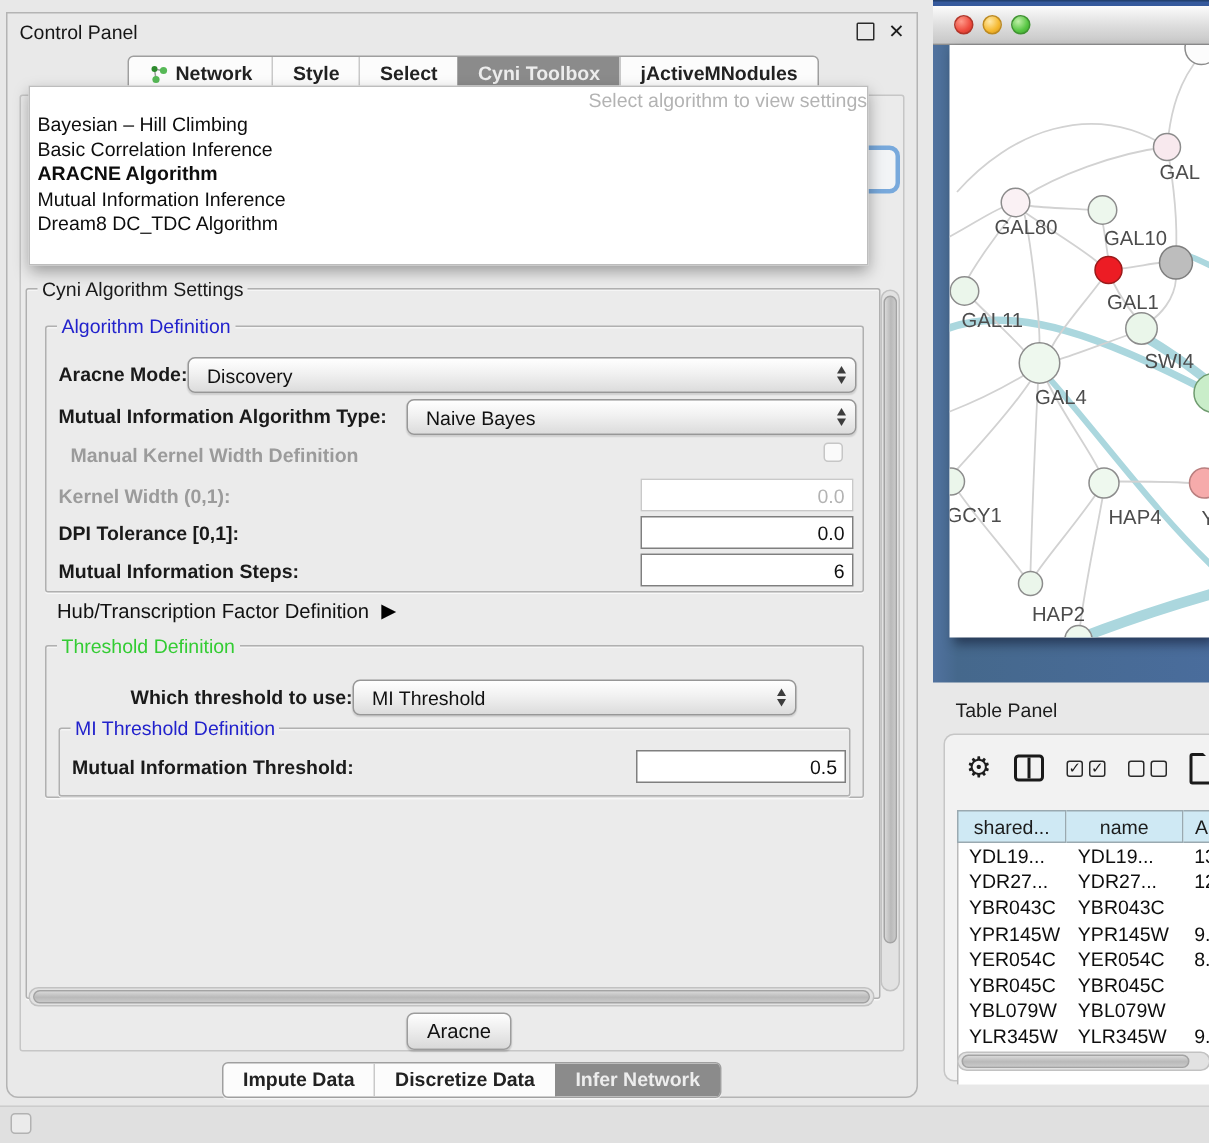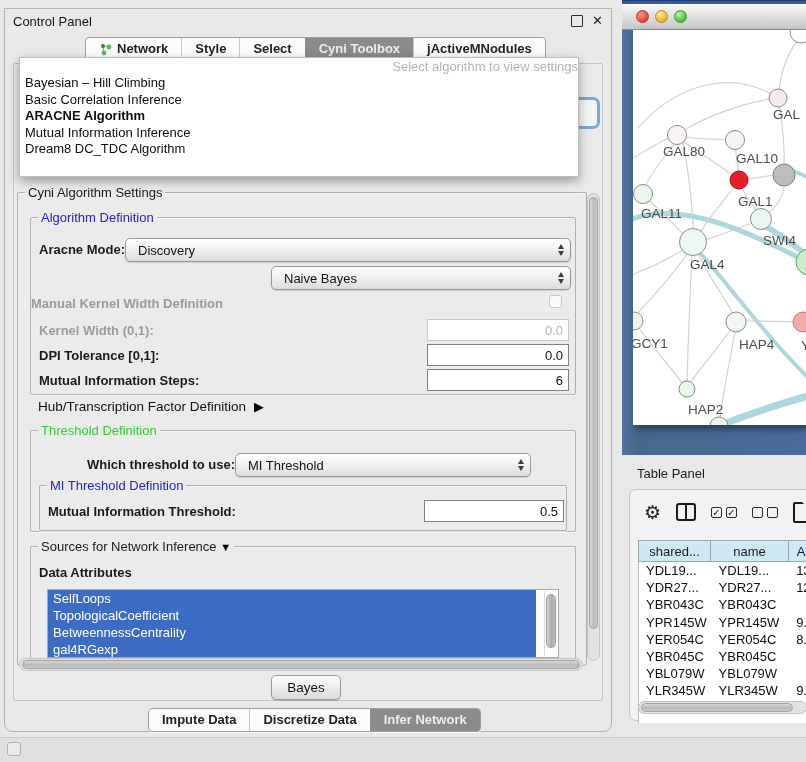--- a/index.html
+++ b/index.html
@@ -198,29 +198,30 @@
 
           <span class="lbl b" style="left:8px;top:24px;">Aracne Mode:</span>
           <div class="combo" style="left:94px;top:20px;width:446px;">
             <span class="combo-text">Discovery</span>
             <span class="combo-arrows">
                 <i class="up"></i>
                 <i class="dn"></i>
               </span>
           </div>
 
+          <span class="lbl b" style="left:8px;top:52px;">Mutual Information Algorithm Type:</span>
           <div class="combo" style="left:240px;top:48px;width:300px;">
             <span class="combo-text">Naive Bayes</span>
             <span class="combo-arrows">
                 <i class="up"></i>
                 <i class="dn"></i>
               </span>
           </div>
 
-          <span class="lbl dis" style="left:0;top:78px;text-align:right;">Manual Kernel Width Definition</span>
+          <span class="lbl dis" style="left:16px;top:78px;text-align:right;">Manual Kernel Width Definition</span>
           <span class="checkbox" style="left:518px;top:77px;"></span>
 
           <span class="lbl dis" style="left:8px;top:105px;">Kernel Width (0,1):</span>
           <input class="field dis" style="left: 396px; top: 101px; width: 142px;" readonly="" value="0.0">
 
           <span class="lbl b" style="left:8px;top:130px;">DPI Tolerance [0,1]:</span>
           <input class="field" style="left: 396px; top: 126px; width: 142px;" readonly="" value="0.0">
 
           <span class="lbl b" style="left:8px;top:155px;">Mutual Information Steps:</span>
           <input class="field" style="left: 396px; top: 151px; width: 142px;" readonly="" value="6">
@@ -243,44 +244,30 @@
               </span>
           </div>
 
           <div class="group mi-group">
             <span class="legend blue">MI Threshold Definition</span>
             <span class="lbl b" style="left:8px;top:18px;">Mutual Information Threshold:</span>
             <input class="field" style="left: 384px; top: 14px; width: 140px;" readonly="" value="0.5">
           </div>
         </div>
 
-        <div class="group src-group">
-          <span class="legend"><span>Sources for Network Inference</span>
-            <span class="tri-down">▼</span></span>
-          <span class="lbl b" style="left:8px;top:18px;">Data Attributes</span>
-          <div class="attr-list">
-            <div class="attr-item">SelfLoops</div>
-            <div class="attr-item">TopologicalCoefficient</div>
-            <div class="attr-item">BetweennessCentrality</div>
-            <div class="attr-item">gal4RGexp</div>
-            <div class="list-vscroll">
-                <div class="thumb"></div>
-              </div>
-          </div>
-        </div>
       </div>
 
       <div class="vscroll settings-vscroll">
           <div class="thumb"></div>
         </div>
       <div class="hscroll settings-hscroll">
           <div class="thumb"></div>
         </div>
 
-      <div class="apply-btn">Bayes</div>
+      <div class="apply-btn">Aracne</div>
     </div>
 
     <div class="tabbar bottom-tabs">
       <div class="tab">
           <span>Impute Data</span>
         </div>
       <div class="tab">
           <span>Discretize Data</span>
         </div>
       <div class="tab selected">

